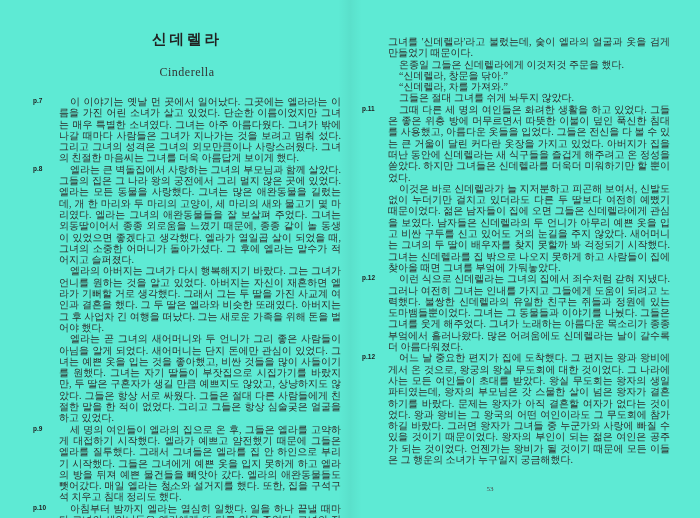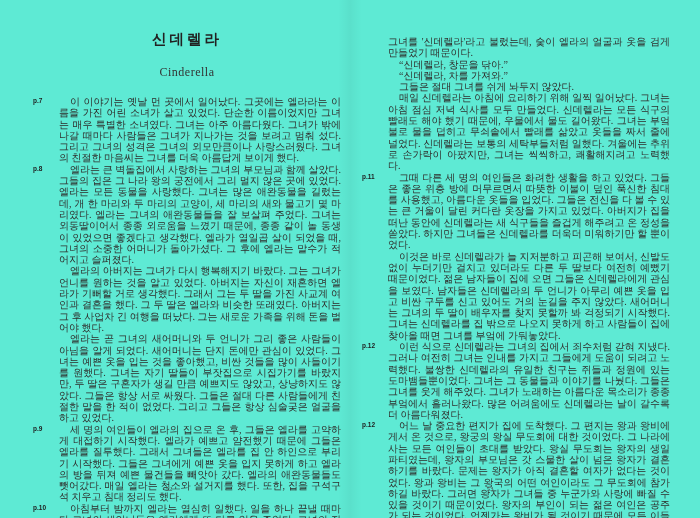--- a/index.html
+++ b/index.html
@@ -90,24 +90,24 @@
           <span class="marker">p.10</span>
           <p class="para">아침부터 밤까지 엘라는 열심히 일했다. 일을 하나 끝낼 때마다 그녀의 새언니들은 엘라에게 또 다른 일을 주었다. 그녀의 진짜 이름을 부르는 대신에, 그녀의 새로운 식구들은</p>
         </div>
       </div>
   </div>
 
   <div class="page page-right">
     <div id="right-sections">
         <div class="section">
           <p class="para no-indent">그녀를 '신데렐라'라고 불렀는데, 숯이 엘라의 얼굴과 옷을 검게 만들었기 때문이다.</p>
+          <p class="para">온종일 그들은 신데렐라에게 이것저것 주문을 했다.</p>
           <p class="para">“신데렐라, 창문을 닦아.”</p>
           <p class="para">“신데렐라, 차를 가져와.”</p>
           <p class="para">그들은 절대 그녀를 쉬게 놔두지 않았다.</p>
-          <p class="para">매일 신데렐라는 아침에 요리하기 위해 일찍 일어났다. 그녀는 아침 점심 저녁 식사를 모두 만들었다. 신데렐라는 모든 식구의 빨래도 해야 했기 때문에, 우물에서 물도 길어왔다. 그녀는 부엌 불로 물을 덥히고 무쇠솥에서 빨래를 삶았고 옷들을 짜서 줄에 널었다. 신데렐라는 보통의 세탁부들처럼 일했다. 겨울에는 추위로 손가락이 아팠지만, 그녀는 씩씩하고, 쾌활해지려고 노력했다.</p>
         </div>
         <div class="section">
           <span class="marker">p.11</span>
           <p class="para">그때 다른 세 명의 여인들은 화려한 생활을 하고 있었다. 그들은 좋은 위층 방에 머무르면서 따뜻한 이불이 덮인 푹신한 침대를 사용했고, 아름다운 옷들을 입었다. 그들은 전신을 다 볼 수 있는 큰 거울이 달린 커다란 옷장을 가지고 있었다. 아버지가 집을 떠난 동안에 신데렐라는 새 식구들을 즐겁게 해주려고 온 정성을 쏟았다. 하지만 그녀들은 신데렐라를 더욱더 미워하기만 할 뿐이었다.</p>
           <p class="para">이것은 바로 신데렐라가 늘 지저분하고 피곤해 보여서, 신발도 없이 누더기만 걸치고 있더라도 다른 두 딸보다 여전히 예뻤기 때문이었다. 젊은 남자들이 집에 오면 그들은 신데렐라에게 관심을 보였다. 남자들은 신데렐라의 두 언니가 아무리 예쁜 옷을 입고 비싼 구두를 신고 있어도 거의 눈길을 주지 않았다. 새어머니는 그녀의 두 딸이 배우자를 찾지 못할까 봐 걱정되기 시작했다. 그녀는 신데렐라를 집 밖으로 나오지 못하게 하고 사람들이 집에 찾아올 때면 그녀를 부엌에 가둬놓았다.</p>
         </div>
         <div class="section">
           <span class="marker">p.12</span>
           <p class="para">이런 식으로 신데렐라는 그녀의 집에서 죄수처럼 갇혀 지냈다. 그러나 여전히 그녀는 인내를 가지고 그들에게 도움이 되려고 노력했다. 불쌍한 신데렐라의 유일한 친구는 쥐들과 정원에 있는 도마뱀들뿐이었다. 그녀는 그 동물들과 이야기를 나눴다. 그들은 그녀를 웃게 해주었다. 그녀가 노래하는 아름다운 목소리가 종종 부엌에서 흘러나왔다. 많은 어려움에도 신데렐라는 날이 갈수록 더 아름다워졌다.</p>
         </div>

